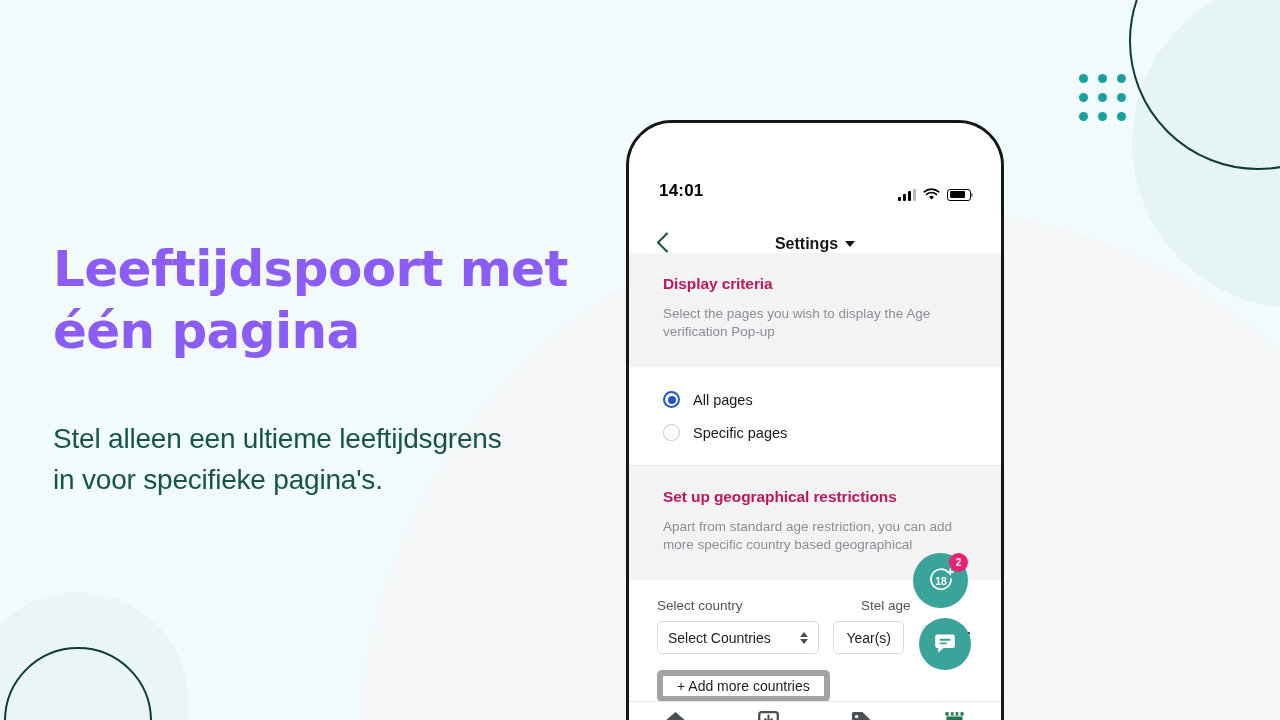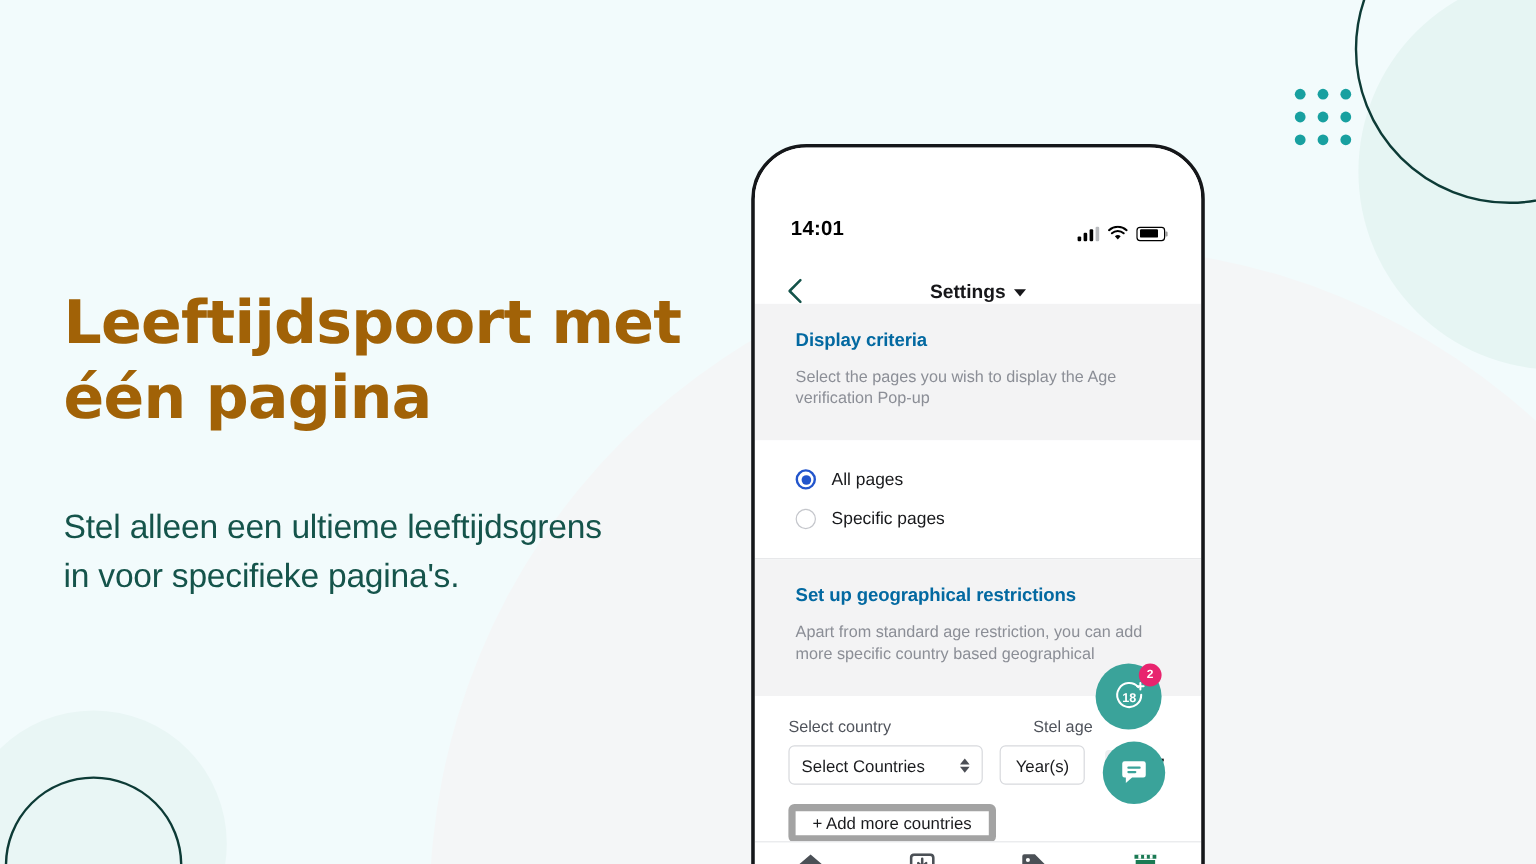--- a/index.html
+++ b/index.html
@@ -96,21 +96,21 @@
     left: 53px;
     top: 238px;
     width: 560px;
     z-index: 5;
   }
   .copy h1 {
     font-family: "DejaVu Sans", sans-serif;
     font-size: 50px;
     line-height: 62px;
     font-weight: bold;
-    color: #a16207;
+    color: #8b5cf6;
     letter-spacing: -0.6px;
   }
   .copy p {
     margin-top: 56px;
     font-size: 28px;
     line-height: 41px;
     color: #15544b;
     font-weight: 400;
     letter-spacing: -0.2px;
   }
@@ -214,21 +214,21 @@
     background: #f3f3f4;
     padding: 22px 34px 26px 34px;
   }
   .sec-white {
     background: #ffffff;
     padding: 16px 34px 16px 34px;
   }
   .sec-title {
     font-size: 15.5px;
     font-weight: bold;
-    color: #0369a1;
+    color: #be185d;
     letter-spacing: -0.1px;
   }
   .sec-desc {
     margin-top: 12px;
     font-size: 13.5px;
     line-height: 18px;
     color: #8b8e96;
   }
 
   .radio-row {

